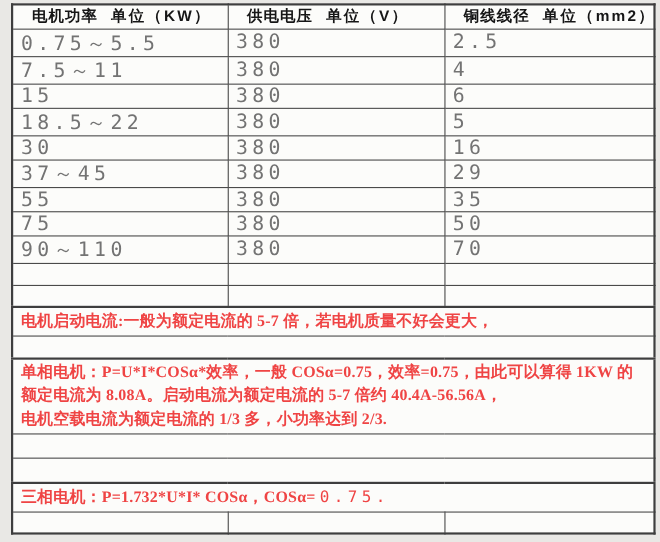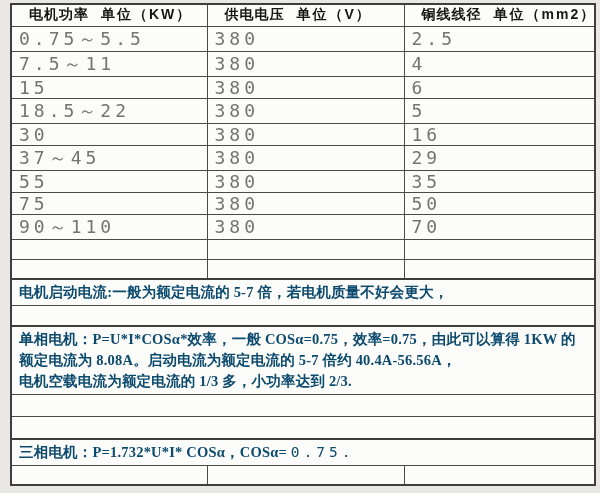--- a/index.html
+++ b/index.html
@@ -55,21 +55,21 @@
     letter-spacing: 4px;
     color: #737373;
     font-size: 18px;
     margin-top: 38px;
   }
 
   tr.note td {
     font-family: "Liberation Serif", "DejaVu Serif", serif;
     font-weight: bold;
     font-size: 14.5px;
-    color: #0c4a6e;
+    color: #ef4444;
     letter-spacing: 0.2px;
     white-space: normal;
     line-height: 21px;
     padding: 2px 7px;
   }
   tr.sec td { border-top: 2px solid #3e3e3e; }
 
   tr.h20 { height: 20px; }
   tr.h21 { height: 21px; }
   tr.h22 { height: 22px; }

